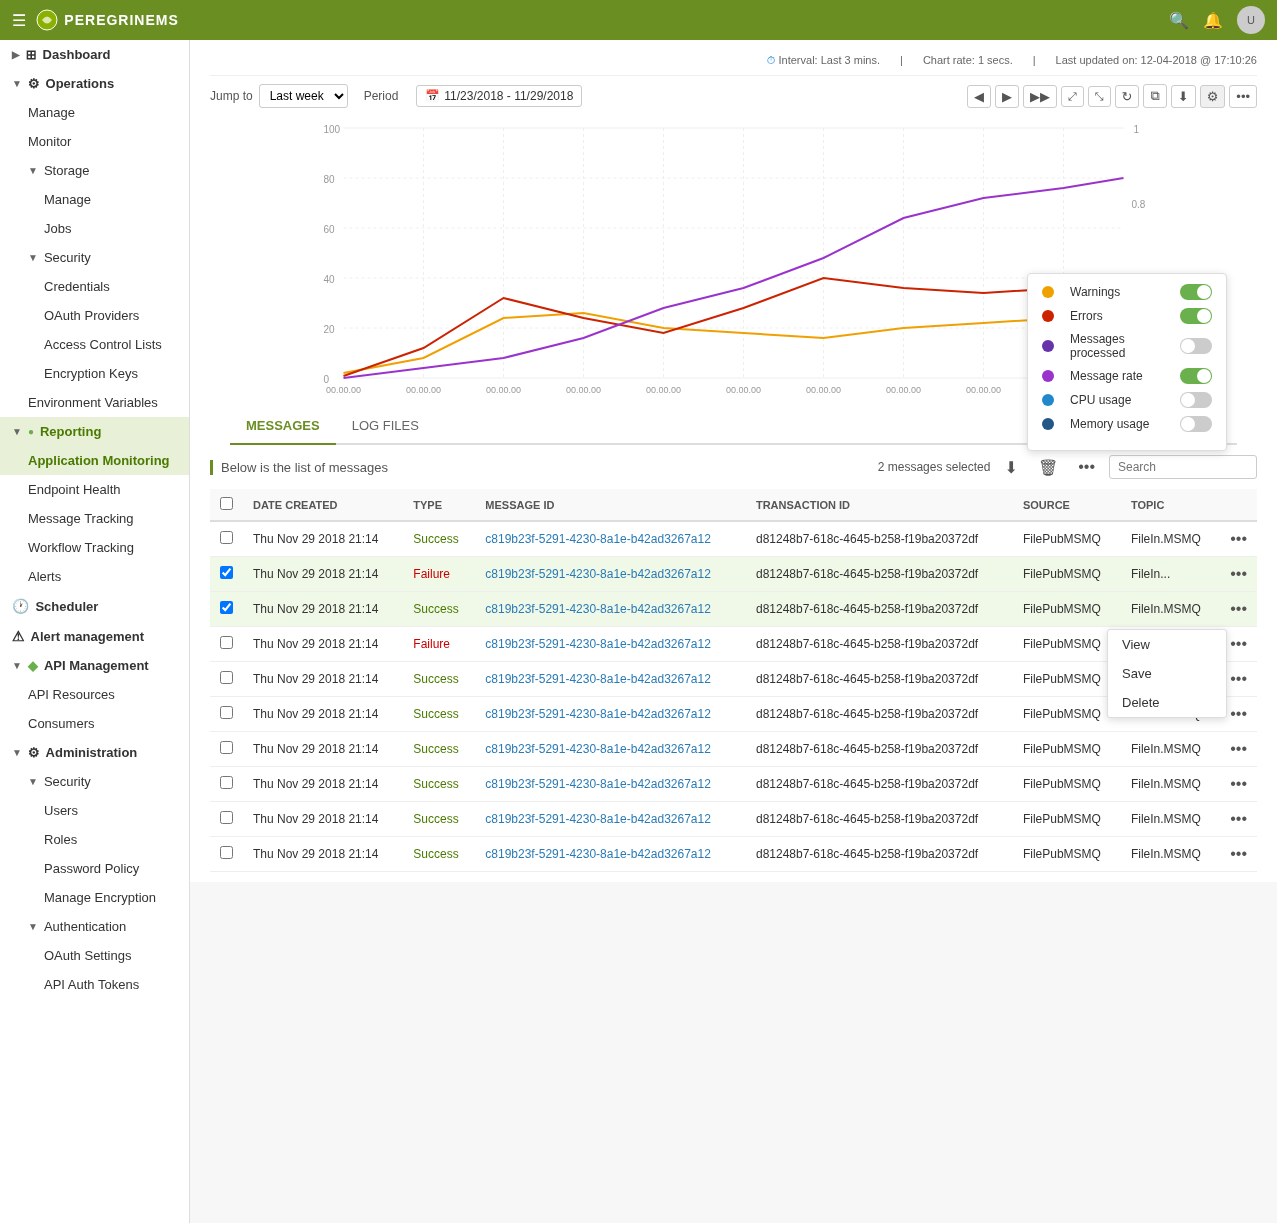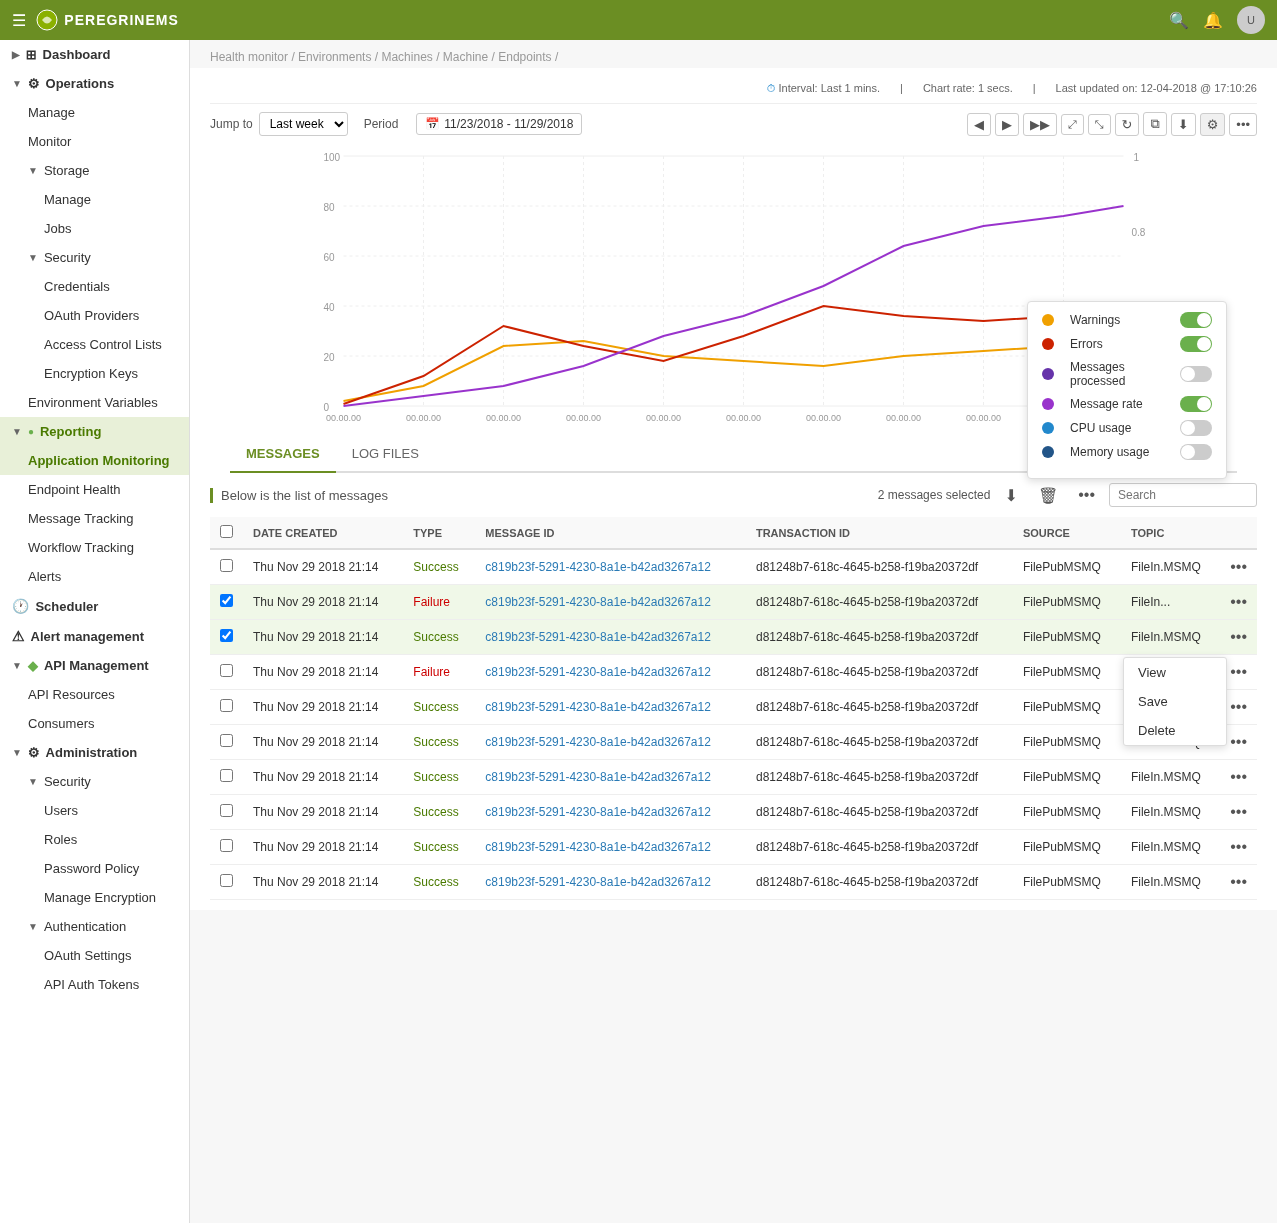--- a/index.html
+++ b/index.html
@@ -267,40 +267,28 @@
     <div class="sidebar-item level3">
       <span>OAuth Settings</span>
     </div>
     <div class="sidebar-item level3">
       <span>API Auth Tokens</span>
     </div>
   </div>
 
   <div class="content">
 
-    <div class="breadcrumb">
-      <span>Health monitor</span>
-      <span> / </span>
-      <span>Environments</span>
-      <span> / </span>
-      <span>Machines</span>
-      <span> / </span>
-      <span>Machine</span>
-      <span> / </span>
-      <span>Endpoints</span>
-      <span> / </span>
-    </div>
 
 
     <div class="chart-section">
 
       <div style="display:flex;justify-content:flex-end;gap:20px;font-size:11px;color:#666;padding:4px 0 8px;border-bottom:1px solid #eee;margin-bottom:8px;">
         <span>
           <span style="color:#2288cc;">⏱</span>
-          <span>Interval: Last 1 mins.</span>
+          <span>Interval: Last 3 mins.</span>
         </span>
         <span>|</span>
         <span>Chart rate: 1 secs.</span>
         <span>|</span>
         <span>Last updated on: 12-04-2018 @ 17:10:26</span>
       </div>
 
       <div style="display:flex;align-items:center;gap:16px;margin-bottom:10px;flex-wrap:wrap;">
         <div style="display:flex;align-items:center;gap:6px;">
           <span class="jump-to">Jump to</span>
@@ -593,21 +581,21 @@
     <td>d81248b7-618c-4645-b258-f19ba20372df</td>
     <td>FilePubMSMQ</td>
     <td>FileIn.MSMQ</td>
     <td class="row-menu">
       <button class="row-menu-btn">•••</button>
     </td>
   </tr>
             </tbody>
         </table>
 
-        <div style="position:absolute;right:30px;top:140px;background:white;border:1px solid #ddd;border-radius:3px;box-shadow:0 2px 8px rgba(0,0,0,0.15);z-index:200;width:104px;">
+        <div style="position:absolute;right:30px;top:140px;background:white;border:1px solid #ddd;border-radius:3px;box-shadow:0 2px 8px rgba(0,0,0,0.15);z-index:200;width:120px;">
           <div class="context-menu-item">View</div>
           <div class="context-menu-item">Save</div>
           <div class="context-menu-item">Delete</div>
         </div>
       </div>
     </div>
   </div>
 </div>
 
 </body></html>

